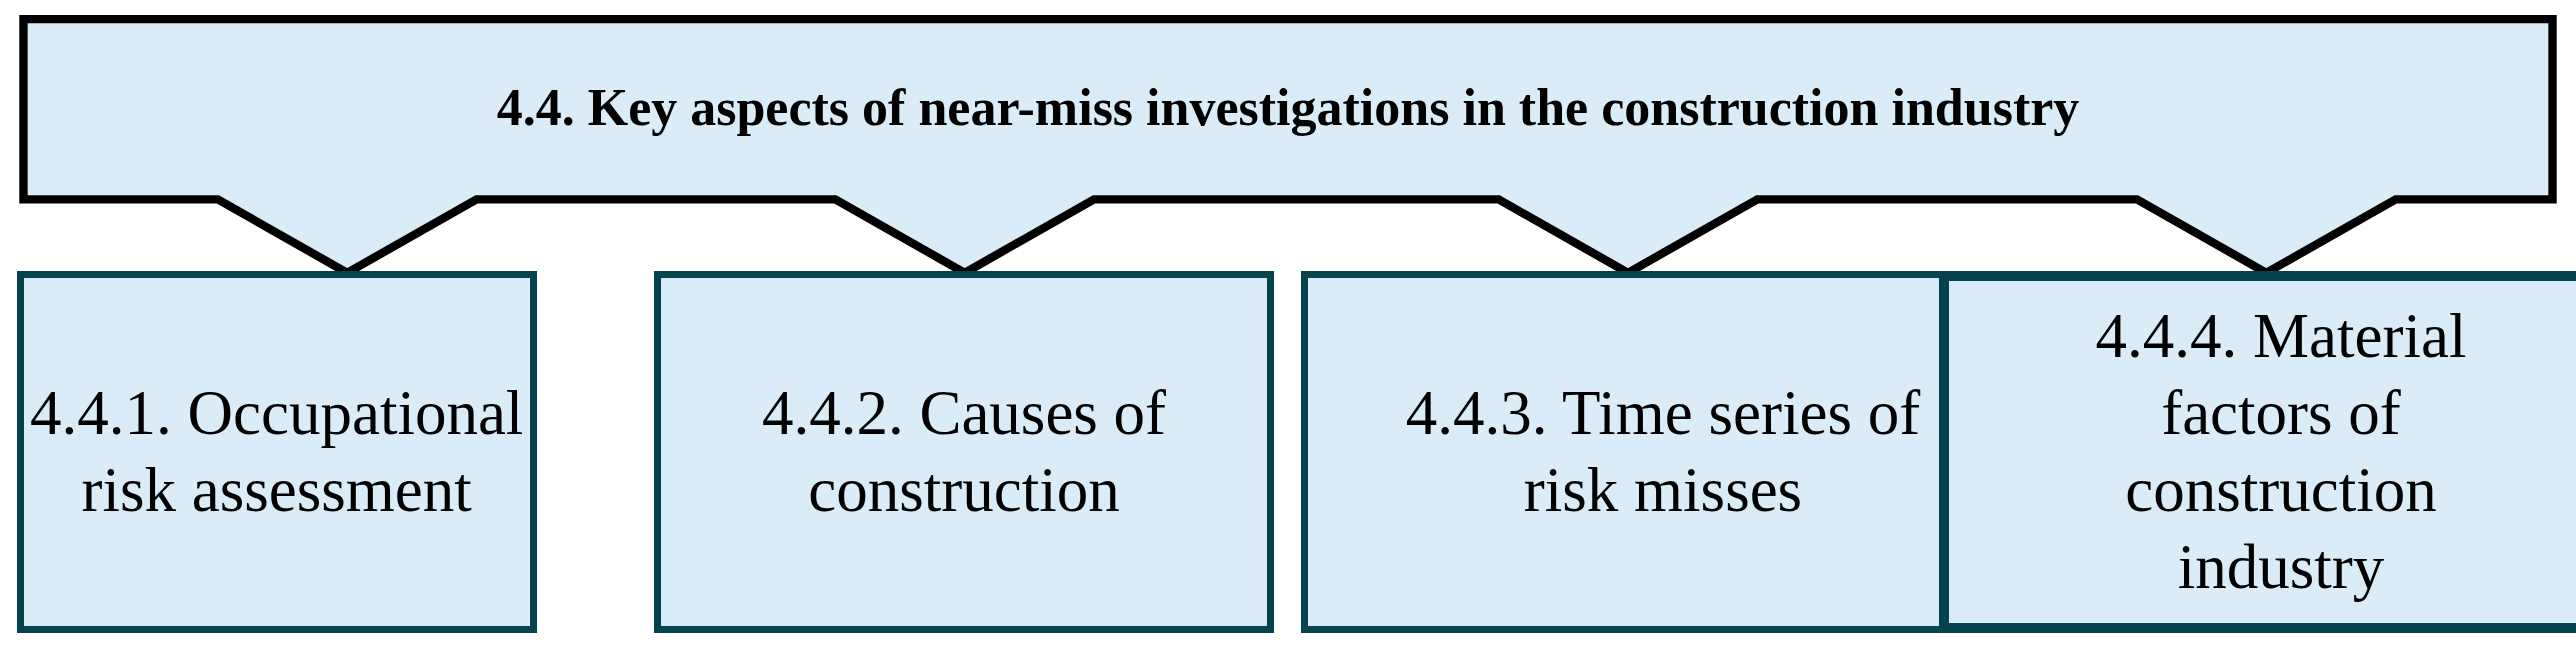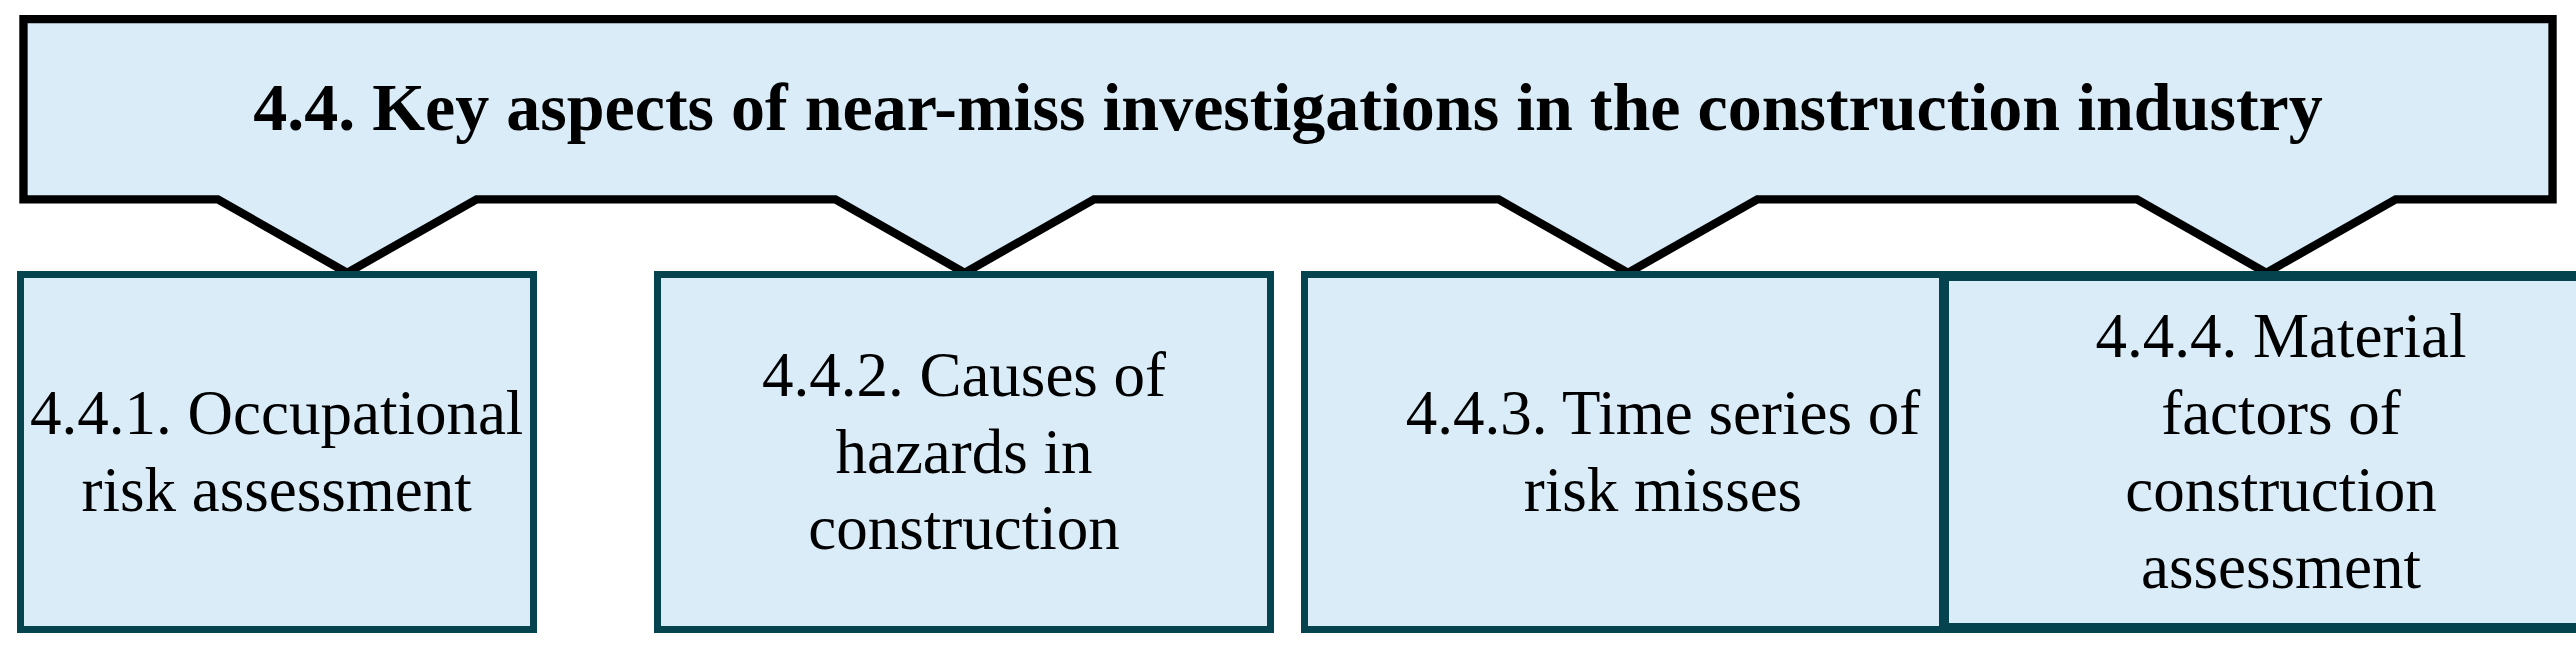--- a/index.html
+++ b/index.html
@@ -34,21 +34,21 @@
     position: absolute;
     left: 22.5px;
     top: 19px;
     width: 2531px;
     height: 177px;
     display: flex;
     align-items: center;
     justify-content: center;
     text-align: center;
     font-weight: bold;
-    font-size: 68px;
+    font-size: 52px;
     letter-spacing: 0;
     white-space: nowrap;
   }
   .topic-box {
     position: absolute;
     top: 271px;
     height: 362px;
     box-sizing: border-box;
     background: var(--box-fill, #d9ecf8);
     border: 7.5px solid var(--box-border, #05434e);
@@ -84,35 +84,34 @@
   <div class="topic-box box-1">
     <div class="box-text">
       <span class="line">4.4.1. Occupational</span>
       <span class="line">risk assessment</span>
     </div>
   </div>
 
   <div class="topic-box box-2">
     <div class="box-text">
       <span class="line">4.4.2. Causes of</span>
-      <span class="line">hazards in</span>
       <span class="line">construction</span>
     </div>
   </div>
 
   <div class="topic-box box-3">
     <div class="box-text">
       <span class="line">4.4.3. Time series of</span>
       <span class="line">risk misses</span>
     </div>
   </div>
 
   <div class="topic-box box-4">
     <div class="box-text">
       <span class="line">4.4.4. Material</span>
       <span class="line">factors of</span>
       <span class="line">construction</span>
-      <span class="line">assessment</span>
+      <span class="line">industry</span>
     </div>
   </div>
 
 </div>
 
 
 </body></html>

